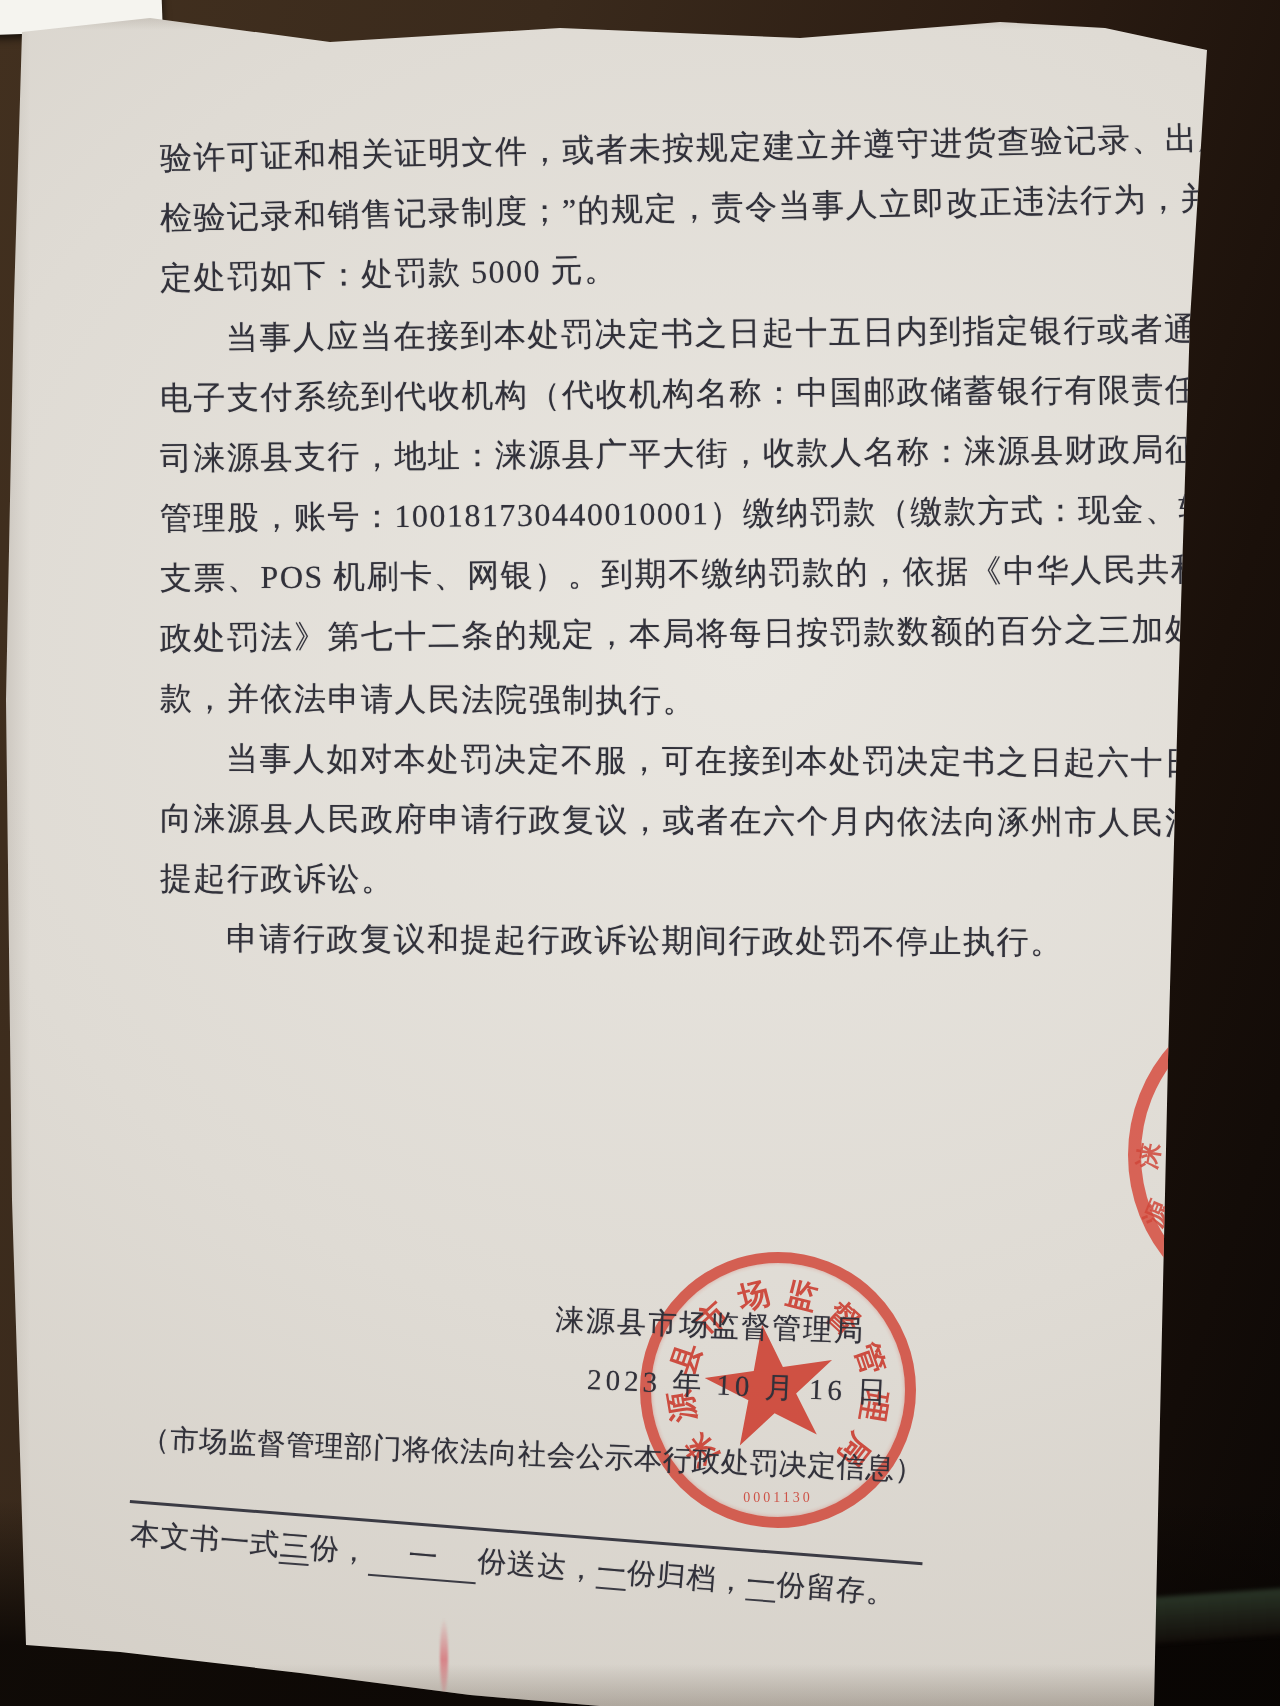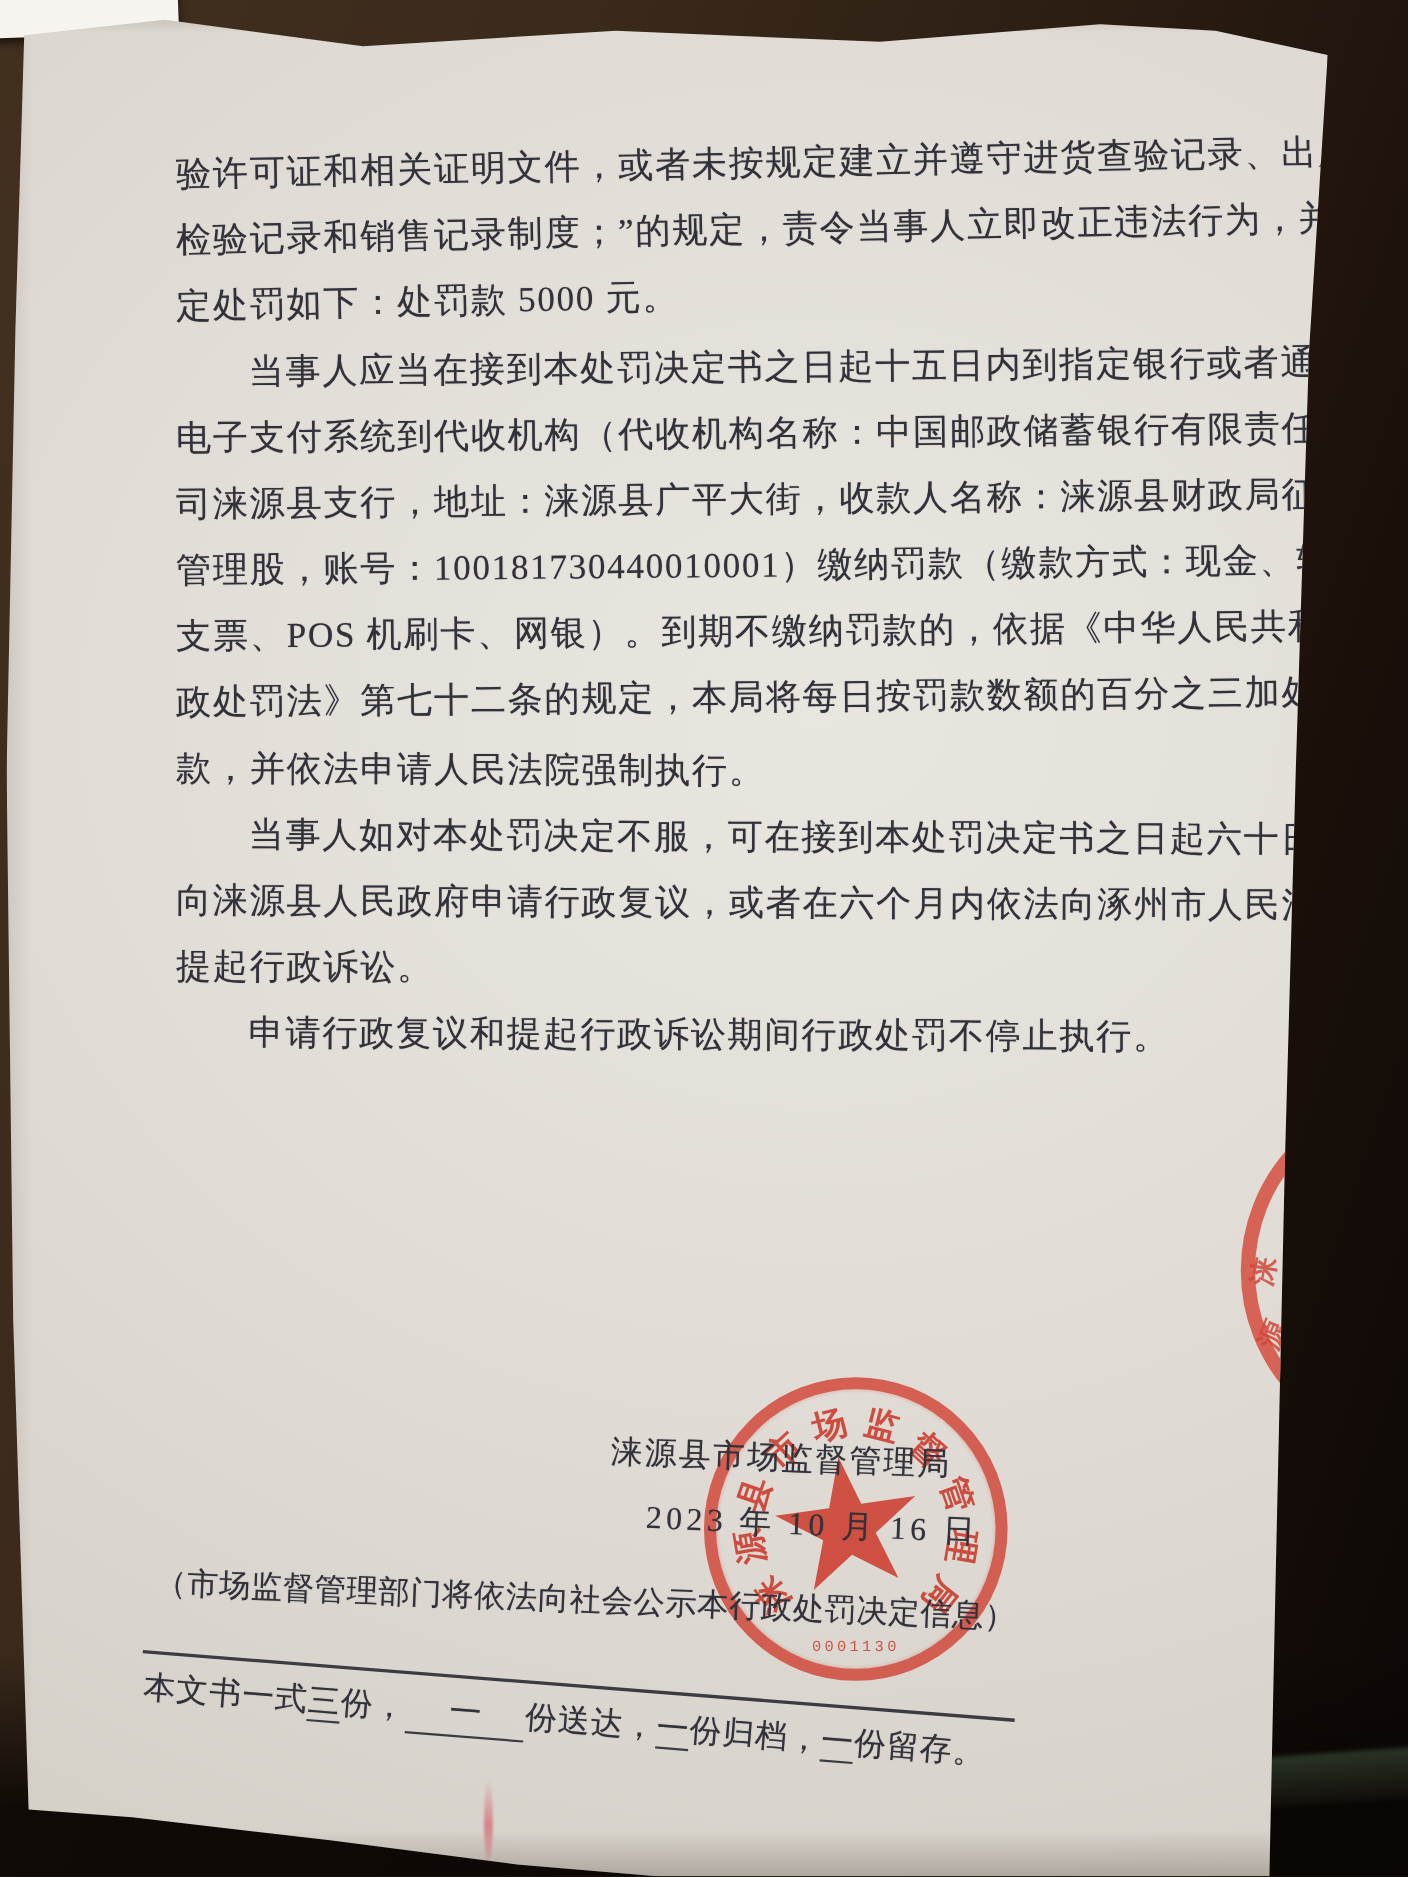--- a/index.html
+++ b/index.html
@@ -108,21 +108,21 @@
   .stamp-chars{position:absolute;inset:0;}
   .stamp-chars span{
     position:absolute;left:50%;top:50%;width:36px;height:36px;margin:-18px;
     display:flex;align-items:center;justify-content:center;
     font-size:31px;font-weight:bold;color:rgba(201,44,31,.9);
     transform-origin:center;
   }
   .stamp-serial{
     position:absolute;left:0;right:0;bottom:22px;text-align:center;
     font-size:14px;letter-spacing:3px;color:rgba(201,44,31,.85);
-    font-family:Liberation Mono, monospace;
+    font-family:Liberation Serif, serif;
   }
   .edge-stamp{
     position:absolute;left:1128px;top:990px;width:330px;height:330px;z-index:2;
     opacity:.88;filter:blur(.4px);
   }
   .edge-ring{
     position:absolute;inset:0;border-radius:50%;
     border:13px solid rgba(212,58,44,.85);
   }
   .edge-char{

